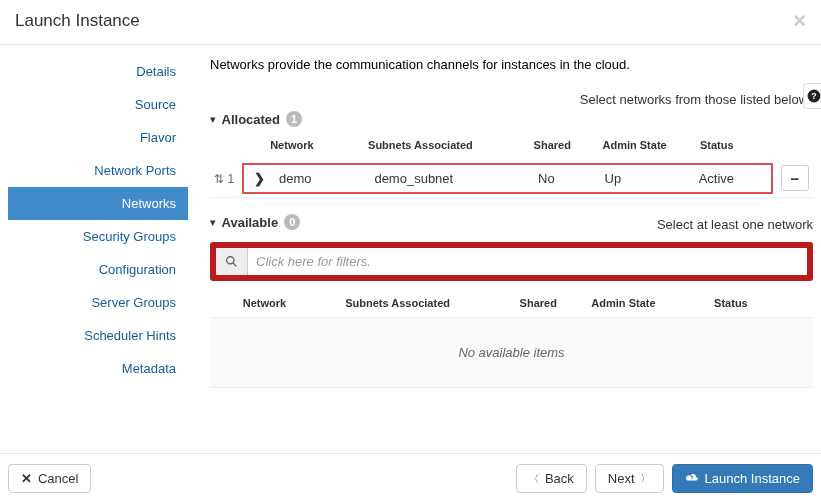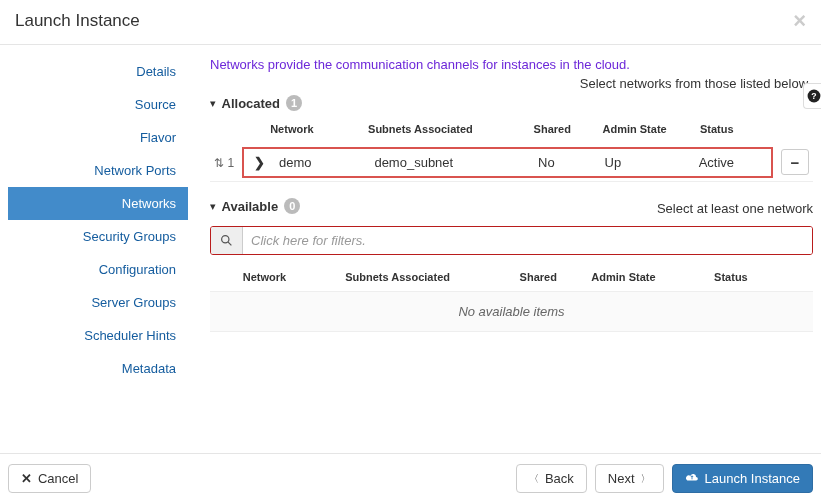--- a/index.html
+++ b/index.html
@@ -71,22 +71,22 @@
     border-radius: 4px 0 0 4px;
     display: flex;
     align-items: center;
     justify-content: center;
     color: #111;
     font-weight: bold;
     font-size: 14px;
     cursor: pointer;
   }
   .desc {
-    color: #6d28d9;
-    margin-bottom: 4px;
+    color: #000000;
+    margin-bottom: 20px;
   }
   .subdesc {
     text-align: right;
     color: #333;
     margin-bottom: 4px;
     padding-right: 2px;
   }
   .section-toggle {
     display: flex;
     align-items: center;
@@ -161,21 +161,21 @@
     cursor: pointer;
     display: inline-flex;
     align-items: center;
     justify-content: center;
     font-size: 15px;
     font-weight: bold;
     color: #333;
   }
   .filter-row {
     display: flex;
-    border: 1px solid #b91c1c;
+    border: 6px solid #b91c1c;
     border-radius: 3px;
     overflow: hidden;
     margin: 6px 0 10px 0;
   }
   .filter-icon {
     width: 32px;
     background: #eee;
     border-right: 1px solid #ccc;
     display: flex;
     align-items: center;
@@ -189,21 +189,21 @@
     font-size: 13px;
     color: #555;
     outline: none;
     font-style: italic;
   }
   .filter-input::placeholder { font-style: italic; color: #999; }
   .empty-row {
     text-align: center;
     font-style: italic;
     color: #666;
-    padding: 12px 0;
+    padding: 27px 0;
     border: 1px solid #eee;
     border-left: none;
     border-right: none;
     background: #fafafa;
   }
   .footer {
     position: absolute;
     bottom: 0;
     left: 0;
     right: 0;

